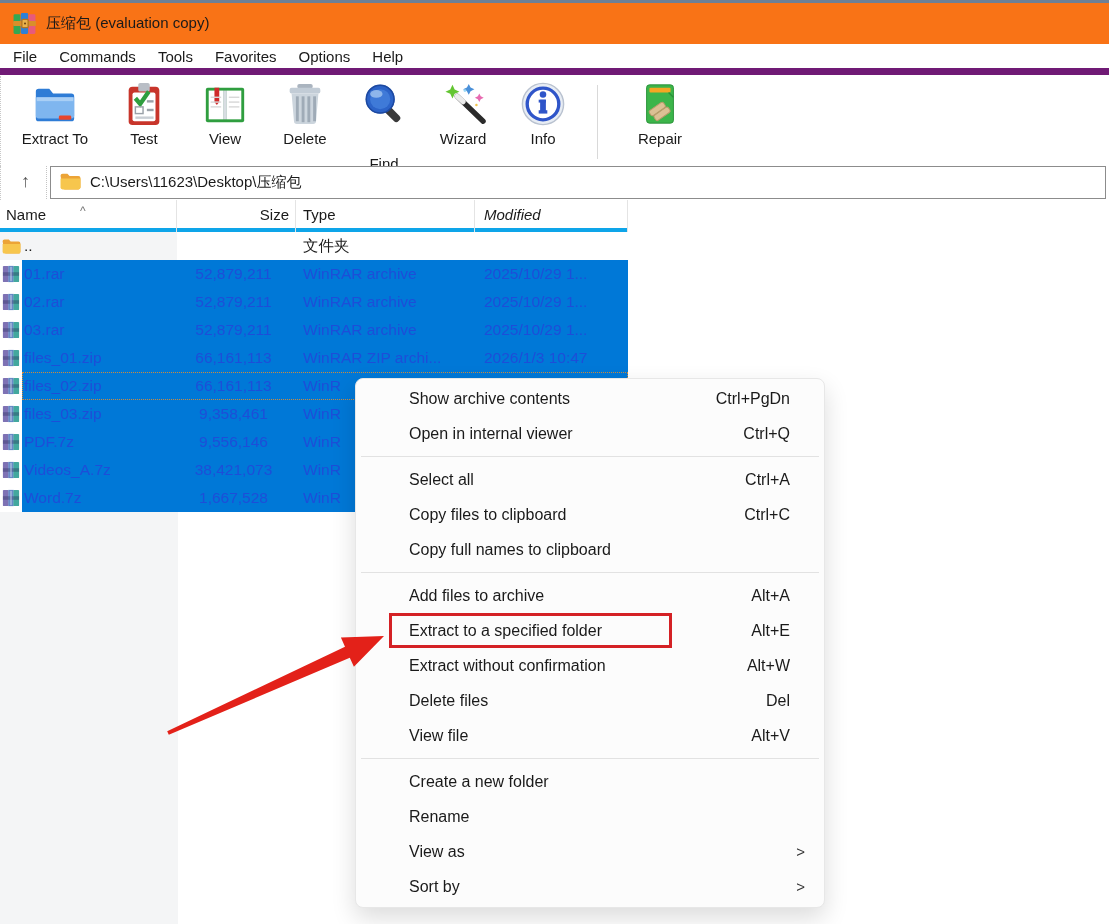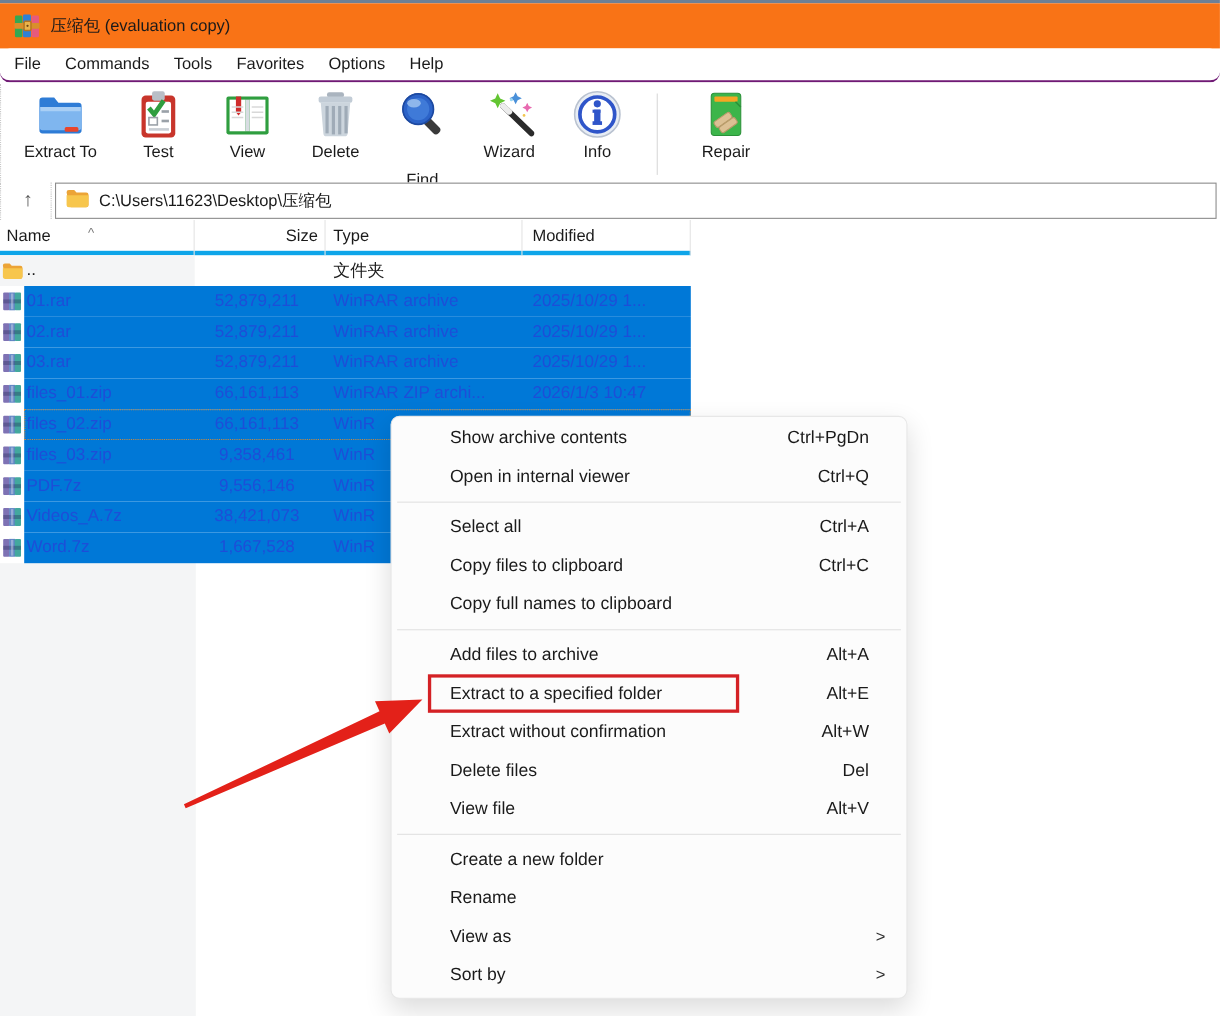--- a/index.html
+++ b/index.html
@@ -4,41 +4,41 @@
 <style>
   * { margin:0; padding:0; box-sizing:border-box; }
   html,body { width:1109px; height:924px; overflow:hidden; background:#fff;
     font-family:"Liberation Sans", sans-serif; color:#1a1a1a; }
   .titlebar-strip { position:absolute; left:0; top:0; width:1109px; height:3px; background:#6e8096; }
   .titlebar { position:absolute; left:0; top:3px; width:1109px; height:41px; background:#f97316;
     display:flex; align-items:center; padding-left:12px; gap:9px; }
   .titlebar .t-icon svg { display:block; }
   .titlebar .t-text { font-size:15px; }
   .menubar { position:absolute; left:0; top:44px; width:1109px; height:31px; background:#fff;
-    display:flex; align-items:center; padding-left:2px; border-bottom:2px solid #701a75;border-radius:9px; }
+    display:flex; align-items:center; padding-left:2px; border-bottom:7px solid #701a75; }
   .mb-item { padding:0 11px; font-size:15px; height:31px; line-height:31px; cursor:default; }
   .toolbar { position:absolute; left:0; top:76px; width:1109px; height:90px; background:#fff;
     display:flex; align-items:flex-start; padding:5px 0 0 6px; border-left:1px dotted #c8c8c8; }
   .tb-btn { display:flex; flex-direction:column; align-items:center; justify-content:flex-start; gap:3px; }
   .tb-btn .tb-ic { width:46px; height:46px; display:flex; align-items:center; justify-content:center; }
   .tb-btn .tb-lb { font-size:15px; white-space:nowrap; }
   .tb-sep { width:1px; height:74px; background:#d9d9d9; margin:4px 14px 0 14px; }
   .pathbar { position:absolute; left:0; top:166px; width:1109px; height:34px; background:#fff;
     border-left:1px dotted #c8c8c8; }
   .up-btn { position:absolute; left:4px; top:0; width:42px; height:33px; text-align:center;
     line-height:31px; font-size:18px; color:#555; border-right:1px dotted #c4c4c4; cursor:default; }
   .path-box { position:absolute; left:49px; right:3px; top:0; height:33px; border:1px solid #8c8c8c;
     background:#fff; display:flex; align-items:center; padding-left:9px; gap:9px; font-size:15px; }
   .list-header { position:absolute; left:0; top:200px; width:628px; height:32px; background:#fff;
     display:flex; font-size:15px; border-bottom:4px solid #0ea5e9; }
   .lh-col { height:32px; line-height:30px; border-right:1px solid #e4e4e4; position:relative; }
   .lh-name { width:177px; padding-left:6px; }
   .lh-size { width:119px; text-align:right; padding-right:6px; }
   .lh-type { width:179px; padding-left:7px; }
-  .lh-mod  { width:153px; padding-left:9px; }
+  .lh-mod  { width:153px; padding-left:9px;font-style:italic; }
   .sort-caret { position:absolute; left:80px; top:-4px; font-size:12px; color:#777; }
   .list-body { position:absolute; left:0; top:232px; width:628px; }
   .row { position:relative; width:628px; height:28px; display:flex; align-items:center; font-size:15.5px; }
   .row .cell { position:relative; z-index:2; white-space:nowrap; overflow:hidden; }
   .c-icon { width:22px; display:flex; align-items:center; justify-content:center; z-index:2; position:relative; }
   .c-name { width:155px; padding-left:2px; }
   .c-size { width:119px; text-align:center; padding-right:6px; }
   .c-type { width:179px; padding-left:7px; }
   .c-mod  { width:153px; padding-left:9px; }
   .row.updir .sel-rect { position:absolute; left:0; top:0; width:177px; height:28px; background:#f4f5f6; z-index:0; }

